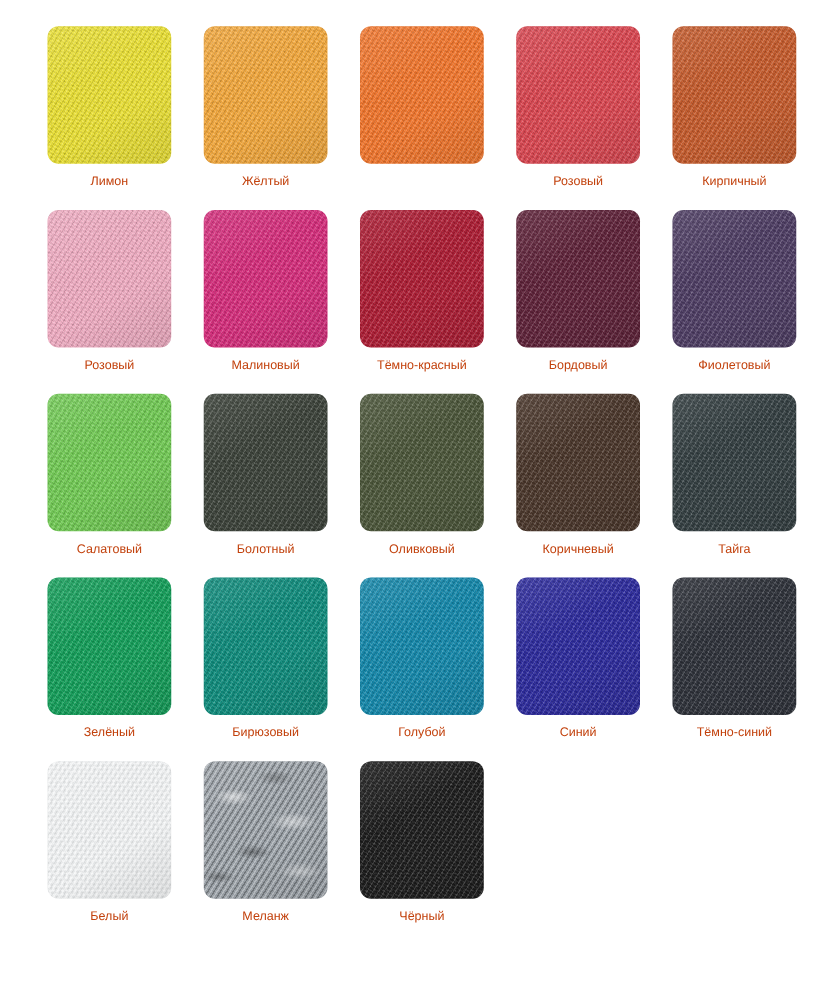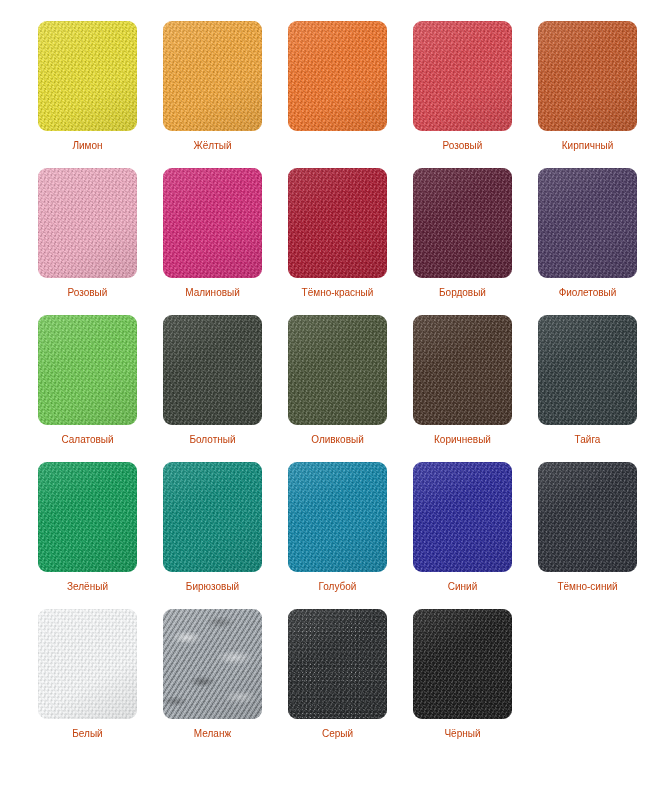--- a/index.html
+++ b/index.html
@@ -345,28 +345,20 @@
       </div>
       <div class="swatch-cell">
         <div class="swatch-chip heather" style="background-color: rgb(154, 160, 166);">
           <div class="tex"></div>
           <div class="tex2"></div>
           <div class="shade"></div>
         </div>
         <div class="swatch-label">Меланж</div>
       </div>
       <div class="swatch-cell">
-        <div class="swatch-chip speckle" style="background-color: rgb(47, 50, 52);">
-          <div class="tex"></div>
-          <div class="tex2"></div>
-          <div class="shade"></div>
-        </div>
-        <div class="swatch-label">Серый</div>
-      </div>
-      <div class="swatch-cell">
         <div class="swatch-chip" style="background-color: rgb(28, 28, 28);">
           <div class="tex"></div>
           <div class="tex2"></div>
           <div class="shade"></div>
         </div>
         <div class="swatch-label">Чёрный</div>
       </div>
     </div>
 </div>
 

